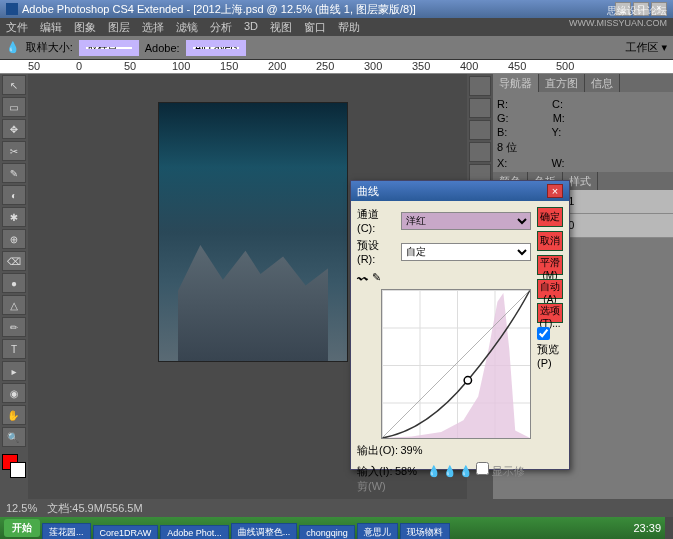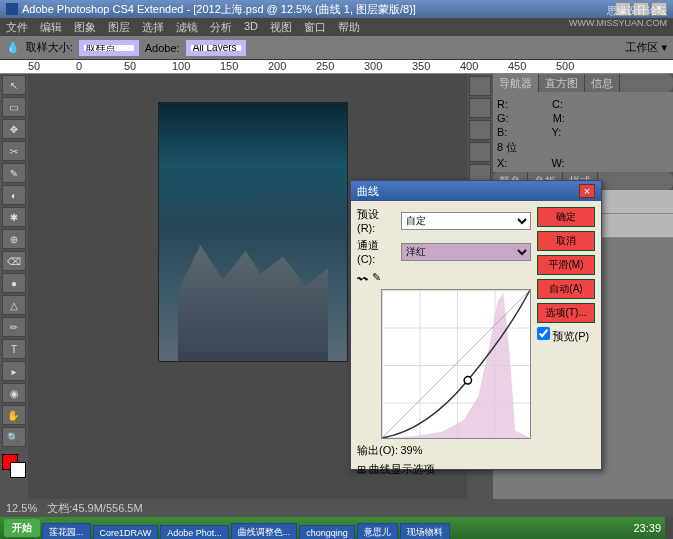--- a/index.html
+++ b/index.html
@@ -4,44 +4,44 @@
 <style>
 *{margin:0;padding:0;box-sizing:border-box;font-family:"Microsoft YaHei",Arial,sans-serif;font-size:11px;}
 body{background:#4a4a4a;width:673px;height:539px;overflow:hidden;position:relative;}
 .titlebar{height:18px;background:linear-gradient(#6b8ec5,#4a6b99);color:#fff;padding:2px 6px;display:flex;align-items:center;}
 .titlebar-icon{width:12px;height:12px;background:#1a4b8c;margin-right:4px;}
 .window-controls{margin-left:auto;display:flex;}
 .window-controls span{width:16px;height:14px;background:#c0c0c0;margin-left:2px;border:1px solid #888;text-align:center;line-height:10px;font-size:9px;}
 .menubar{height:18px;background:#464646;color:#ccc;padding:2px 6px;display:flex;gap:12px;font-size:10px;}
 .menubar span{cursor:pointer;}
 .optionsbar{height:24px;background:#7b7b7b;border-bottom:1px solid #333;padding:2px 6px;display:flex;align-items:center;gap:6px;color:#000;}
-.optionsbar input[type=text]{width:60px;height:16px;background:#fff;border:5px solid #c4b5fd;font-size:10px;padding:0 2px;}
+.optionsbar input[type=text]{width:60px;height:16px;background:#fff;border:7px solid #c4b5fd;font-size:10px;padding:0 2px;}
 .ruler-h{height:14px;background:#fff;border-bottom:1px solid #888;font-size:8px;color:#333;padding-left:28px;}
 .ruler-h span{display:inline-block;width:48px;}
 .workspace{display:flex;height:440px;}
 .toolbox{width:28px;background:#535353;display:flex;flex-direction:column;}
 .tool{width:24px;height:20px;margin:1px 2px;background:#6a6a6a;border:1px solid #444;display:flex;align-items:center;justify-content:center;font-size:10px;color:#ddd;}
 .color-swatches{margin-top:4px;padding:2px;}
 .fg-color{width:16px;height:16px;background:#ff0000;border:1px solid #000;}
 .bg-color{width:16px;height:16px;background:#fff;border:1px solid #000;margin-top:-8px;margin-left:8px;}
 .canvas-area{flex:1;background:#4a4a4a;position:relative;overflow:hidden;}
 .canvas-img{position:absolute;left:130px;top:28px;width:190px;height:260px;background:linear-gradient(180deg,#0a2838 0%,#1a5266 25%,#2a4858 50%,#3a5868 70%,#5a6a74 100%);border:1px solid #222;}
 .city{position:absolute;bottom:0;left:10%;width:80%;height:45%;background:linear-gradient(180deg,#5a6872 0%,#384450 100%);clip-path:polygon(0 40%,15% 0,30% 30%,45% 5%,55% 25%,70% 10%,85% 35%,100% 20%,100% 100%,0 100%);}
 .panels-right{width:180px;background:#535353;display:flex;flex-direction:column;}
 .mini-panels{width:26px;background:#535353;}
 .mini-panels .ptab{height:20px;margin:2px;background:#6a6a6a;border:1px solid #444;}
-.panel-tabs{height:18px;background:#6a6a6a;display:flex;font-size:9px;color:#ccc;border-radius:6px;}
+.panel-tabs{height:18px;background:#6a6a6a;display:flex;font-size:9px;color:#ccc;}
 .panel-tabs span{padding:2px 6px;border-right:1px solid #444;}
 .panel-tabs span.active{background:#7a7a7a;}
 .nav-panel{height:80px;background:#7a7a7a;padding:4px;font-size:9px;color:#000;}
 .nav-panel .row{display:flex;gap:4px;margin:2px 0;}
 .layers-panel{flex:1;background:#7a7a7a;overflow:hidden;}
 .layer-item{height:24px;background:#b8b8b8;border-bottom:1px solid #888;display:flex;align-items:center;padding:2px;font-size:9px;}
 .layer-thumb{width:20px;height:18px;background:#ddd;border:1px solid #666;margin:0 4px;}
-.dialog{position:absolute;left:350px;top:180px;width:252px;height:290px;background:#ece9d8;border:1px solid #446;box-shadow:2px 2px 6px rgba(0,0,0,0.5);}
+.dialog{position:absolute;left:350px;top:180px;width:220px;height:290px;background:#ece9d8;border:1px solid #446;box-shadow:2px 2px 6px rgba(0,0,0,0.5);}
 .dialog-title{height:20px;background:linear-gradient(#4a7ac5,#2a5a99);color:#fff;padding:2px 6px;display:flex;align-items:center;}
 .dialog-title .close{margin-left:auto;width:16px;height:14px;background:#d44;color:#fff;text-align:center;line-height:12px;border:1px solid #822;}
 .dialog-body{padding:6px;display:flex;gap:6px;}
 .dialog-left{flex:1;}
 .dialog-row{display:flex;align-items:center;gap:4px;margin-bottom:4px;font-size:10px;}
 .dialog-row label{width:40px;}
 .dialog-row select,.dialog-row input{height:18px;border:1px solid #888;background:#fff;font-size:10px;flex:1;}
 .curve-area{width:150px;height:150px;background:#fff;border:1px solid #888;position:relative;margin-left:24px;}
 .curve-grid{position:absolute;inset:0;background-image:linear-gradient(#ddd 1px,transparent 1px),linear-gradient(90deg,#ddd 1px,transparent 1px);background-size:37.5px 37.5px;}
 .curve-hist{position:absolute;left:0;bottom:0;width:100%;height:100%;}
@@ -187,45 +187,54 @@
 </div>
 
 <div class="dialog">
   <div class="dialog-title">
     <span>曲线</span>
     <span class="close">×</span>
   </div>
   <div class="dialog-body">
     <div class="dialog-left">
       <div class="dialog-row">
+        <label>通道(C):</label>
+        <select style="background:#c8a8c8"><option>洋红</option></select>
+      </div>
+      <div class="dialog-row">
         <label>预设(R):</label>
         <select><option>自定</option></select>
-      </div>
-      <div class="dialog-row">
-        <label>通道(C):</label>
-        <select style="background:#c8a8c8"><option>洋红</option></select>
       </div>
       <div class="dialog-row">
         <span>〰</span>
         <span>✎</span>
       </div>
       <div class="curve-area">
         <div class="curve-grid"></div>
         <div class="curve-hist">
           <svg viewBox="0 0 100 100" preserveAspectRatio="none">
             <path d="M0,100 L20,99 L40,96 L55,88 L65,72 L72,40 L78,8 L82,2 L86,40 L90,95 L100,100 Z" fill="#e5c5e0" opacity="0.8"></path>
             <path d="M0,100 Q30,95 58,61 T100,0" stroke="#333" stroke-width="1" fill="none"></path>
             <line x1="0" y1="100" x2="100" y2="0" stroke="#999" stroke-width="0.5"></line>
             <circle cx="58" cy="61" r="2.5" fill="#fff" stroke="#000"></circle>
           </svg>
         </div>
       </div>
       <div class="output-row">
         <span>输出(O):</span>
         <span>39%</span>
+      </div>
+      <div class="output-row">
+        <span>输入(I):</span>
+        <span>58%</span>
+        &nbsp;&nbsp;
+        <span>💧</span>
+        <span>💧</span>
+        <span>💧</span>
+        <label style="color:#888"><input type="checkbox" style=""> <span>显示修剪(W)</span></label>
       </div>
       <div class="output-row">
         <span>⊞</span>
         <span>曲线显示选项</span>
       </div>
     </div>
     <div class="dialog-right">
       <button class="dlg-btn">确定</button>
       <button class="dlg-btn">取消</button>
       <button class="dlg-btn">平滑(M)</button>

